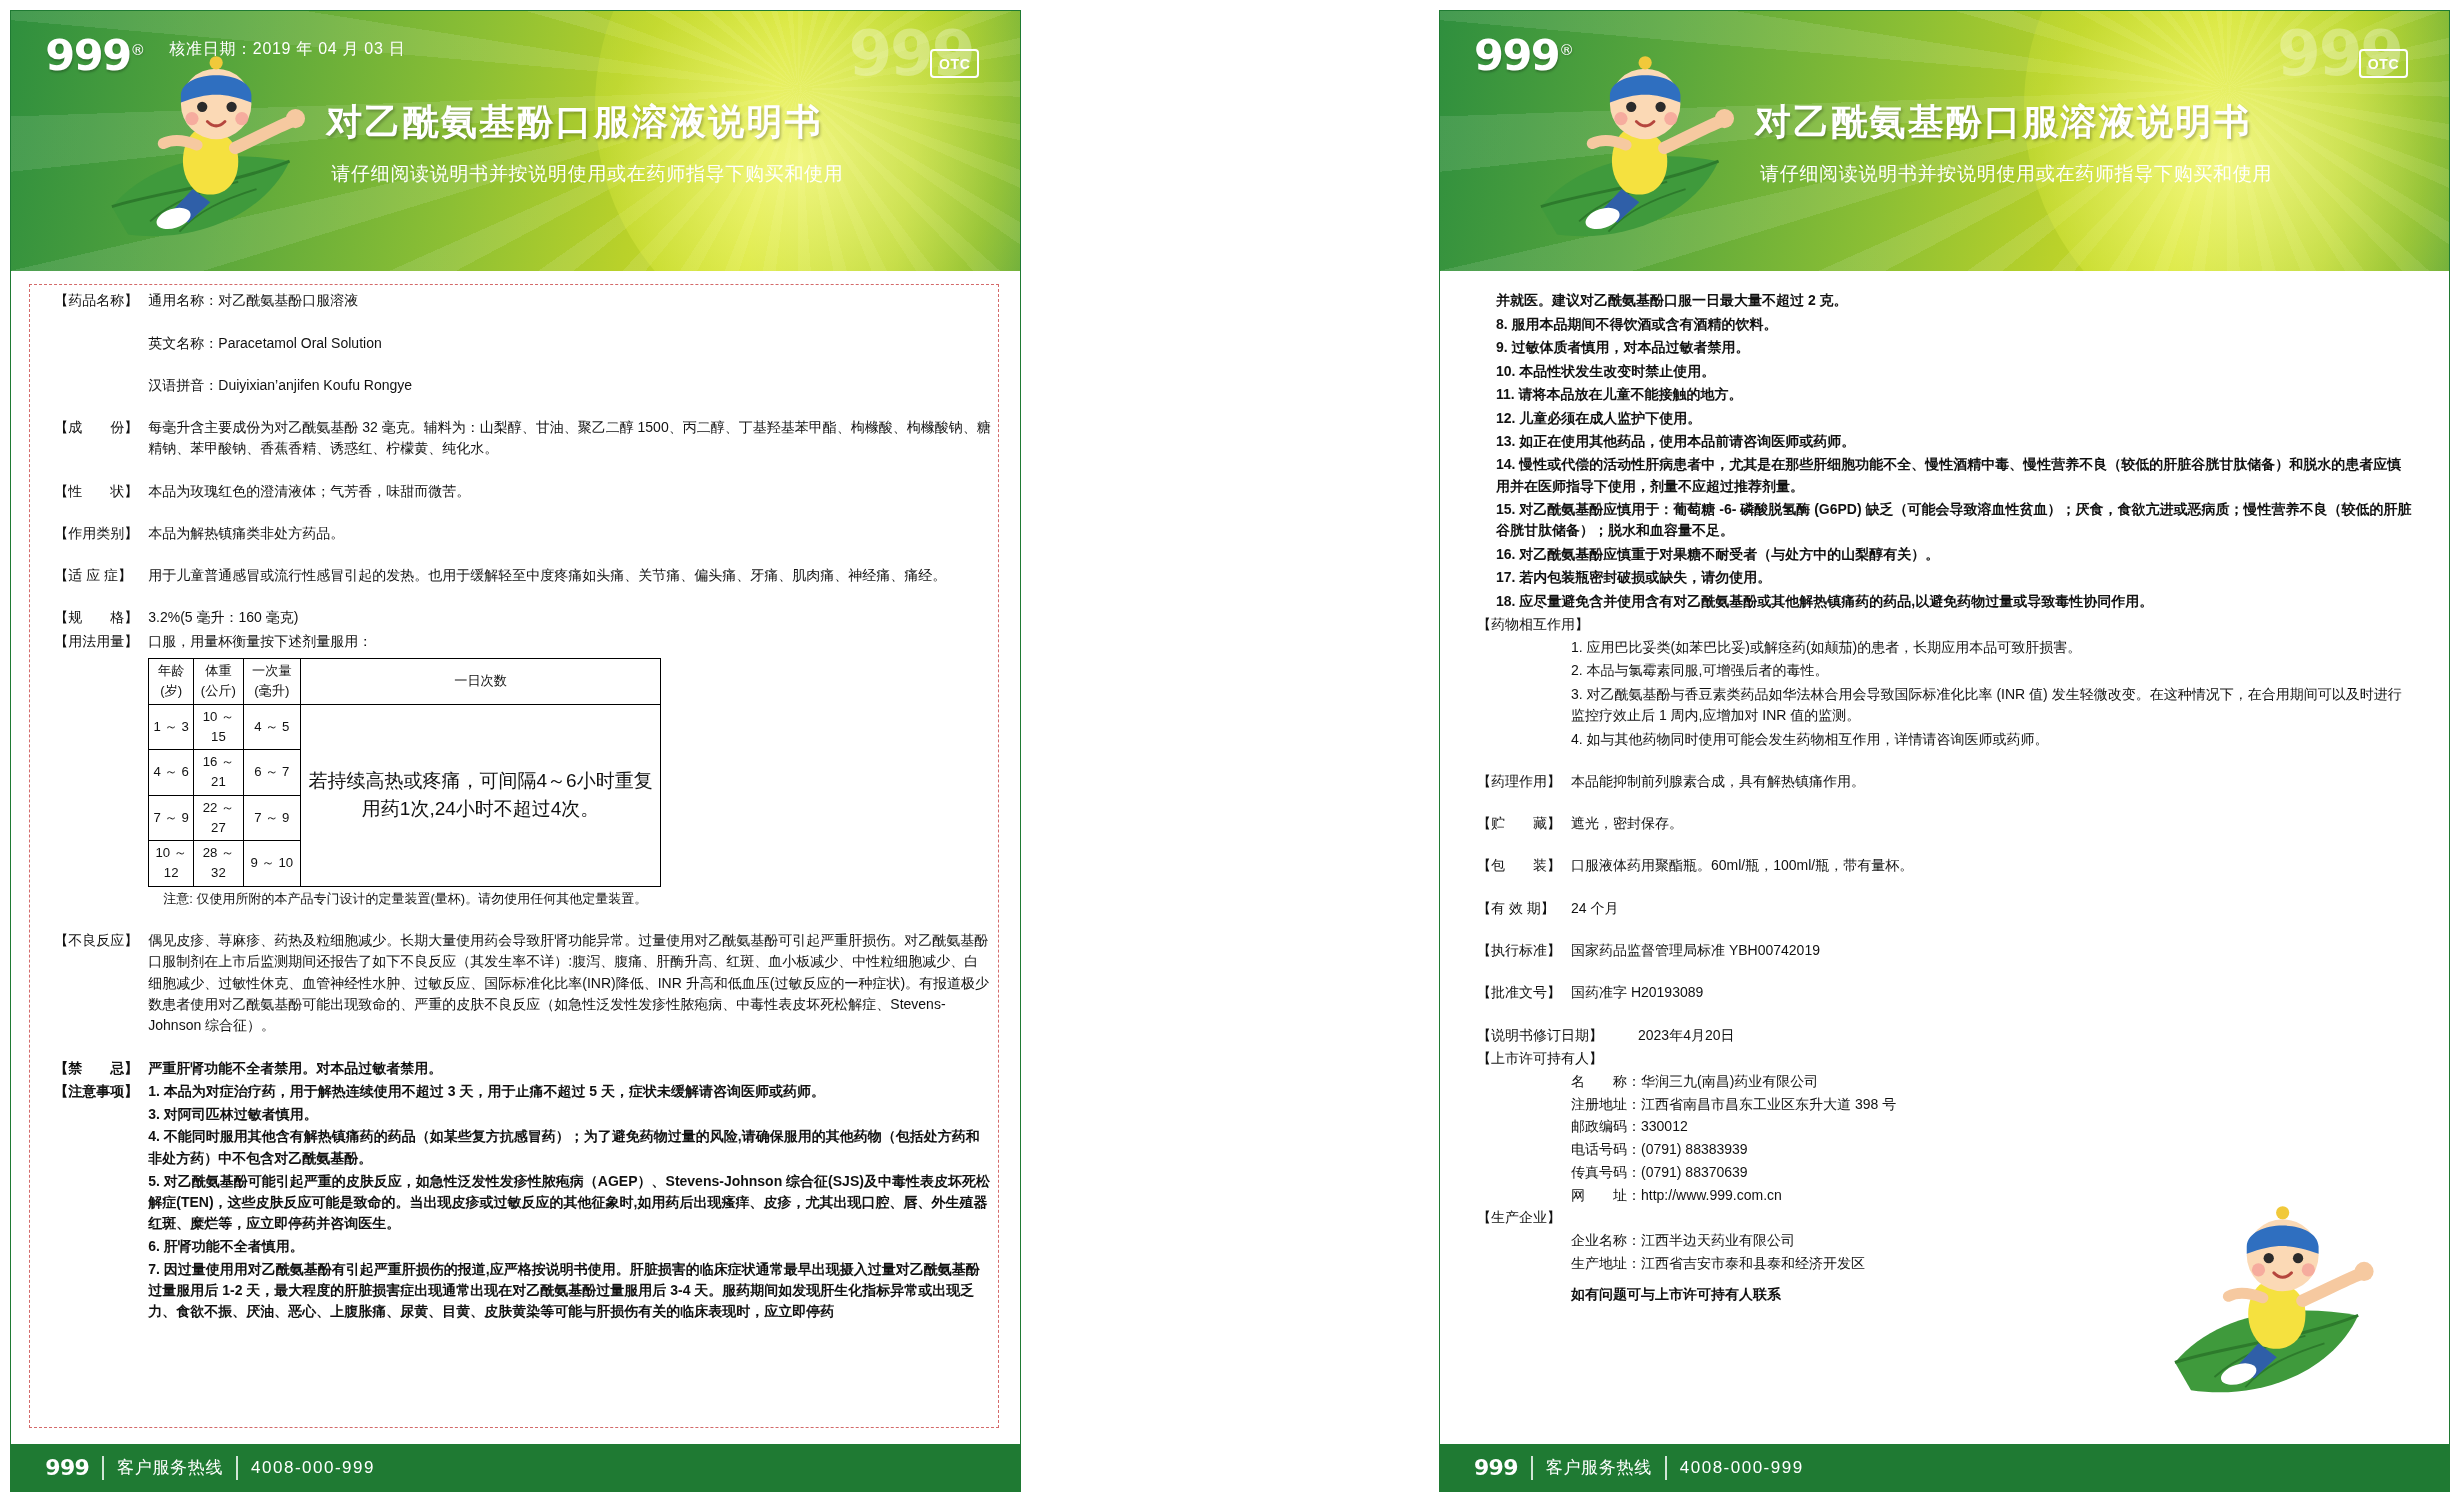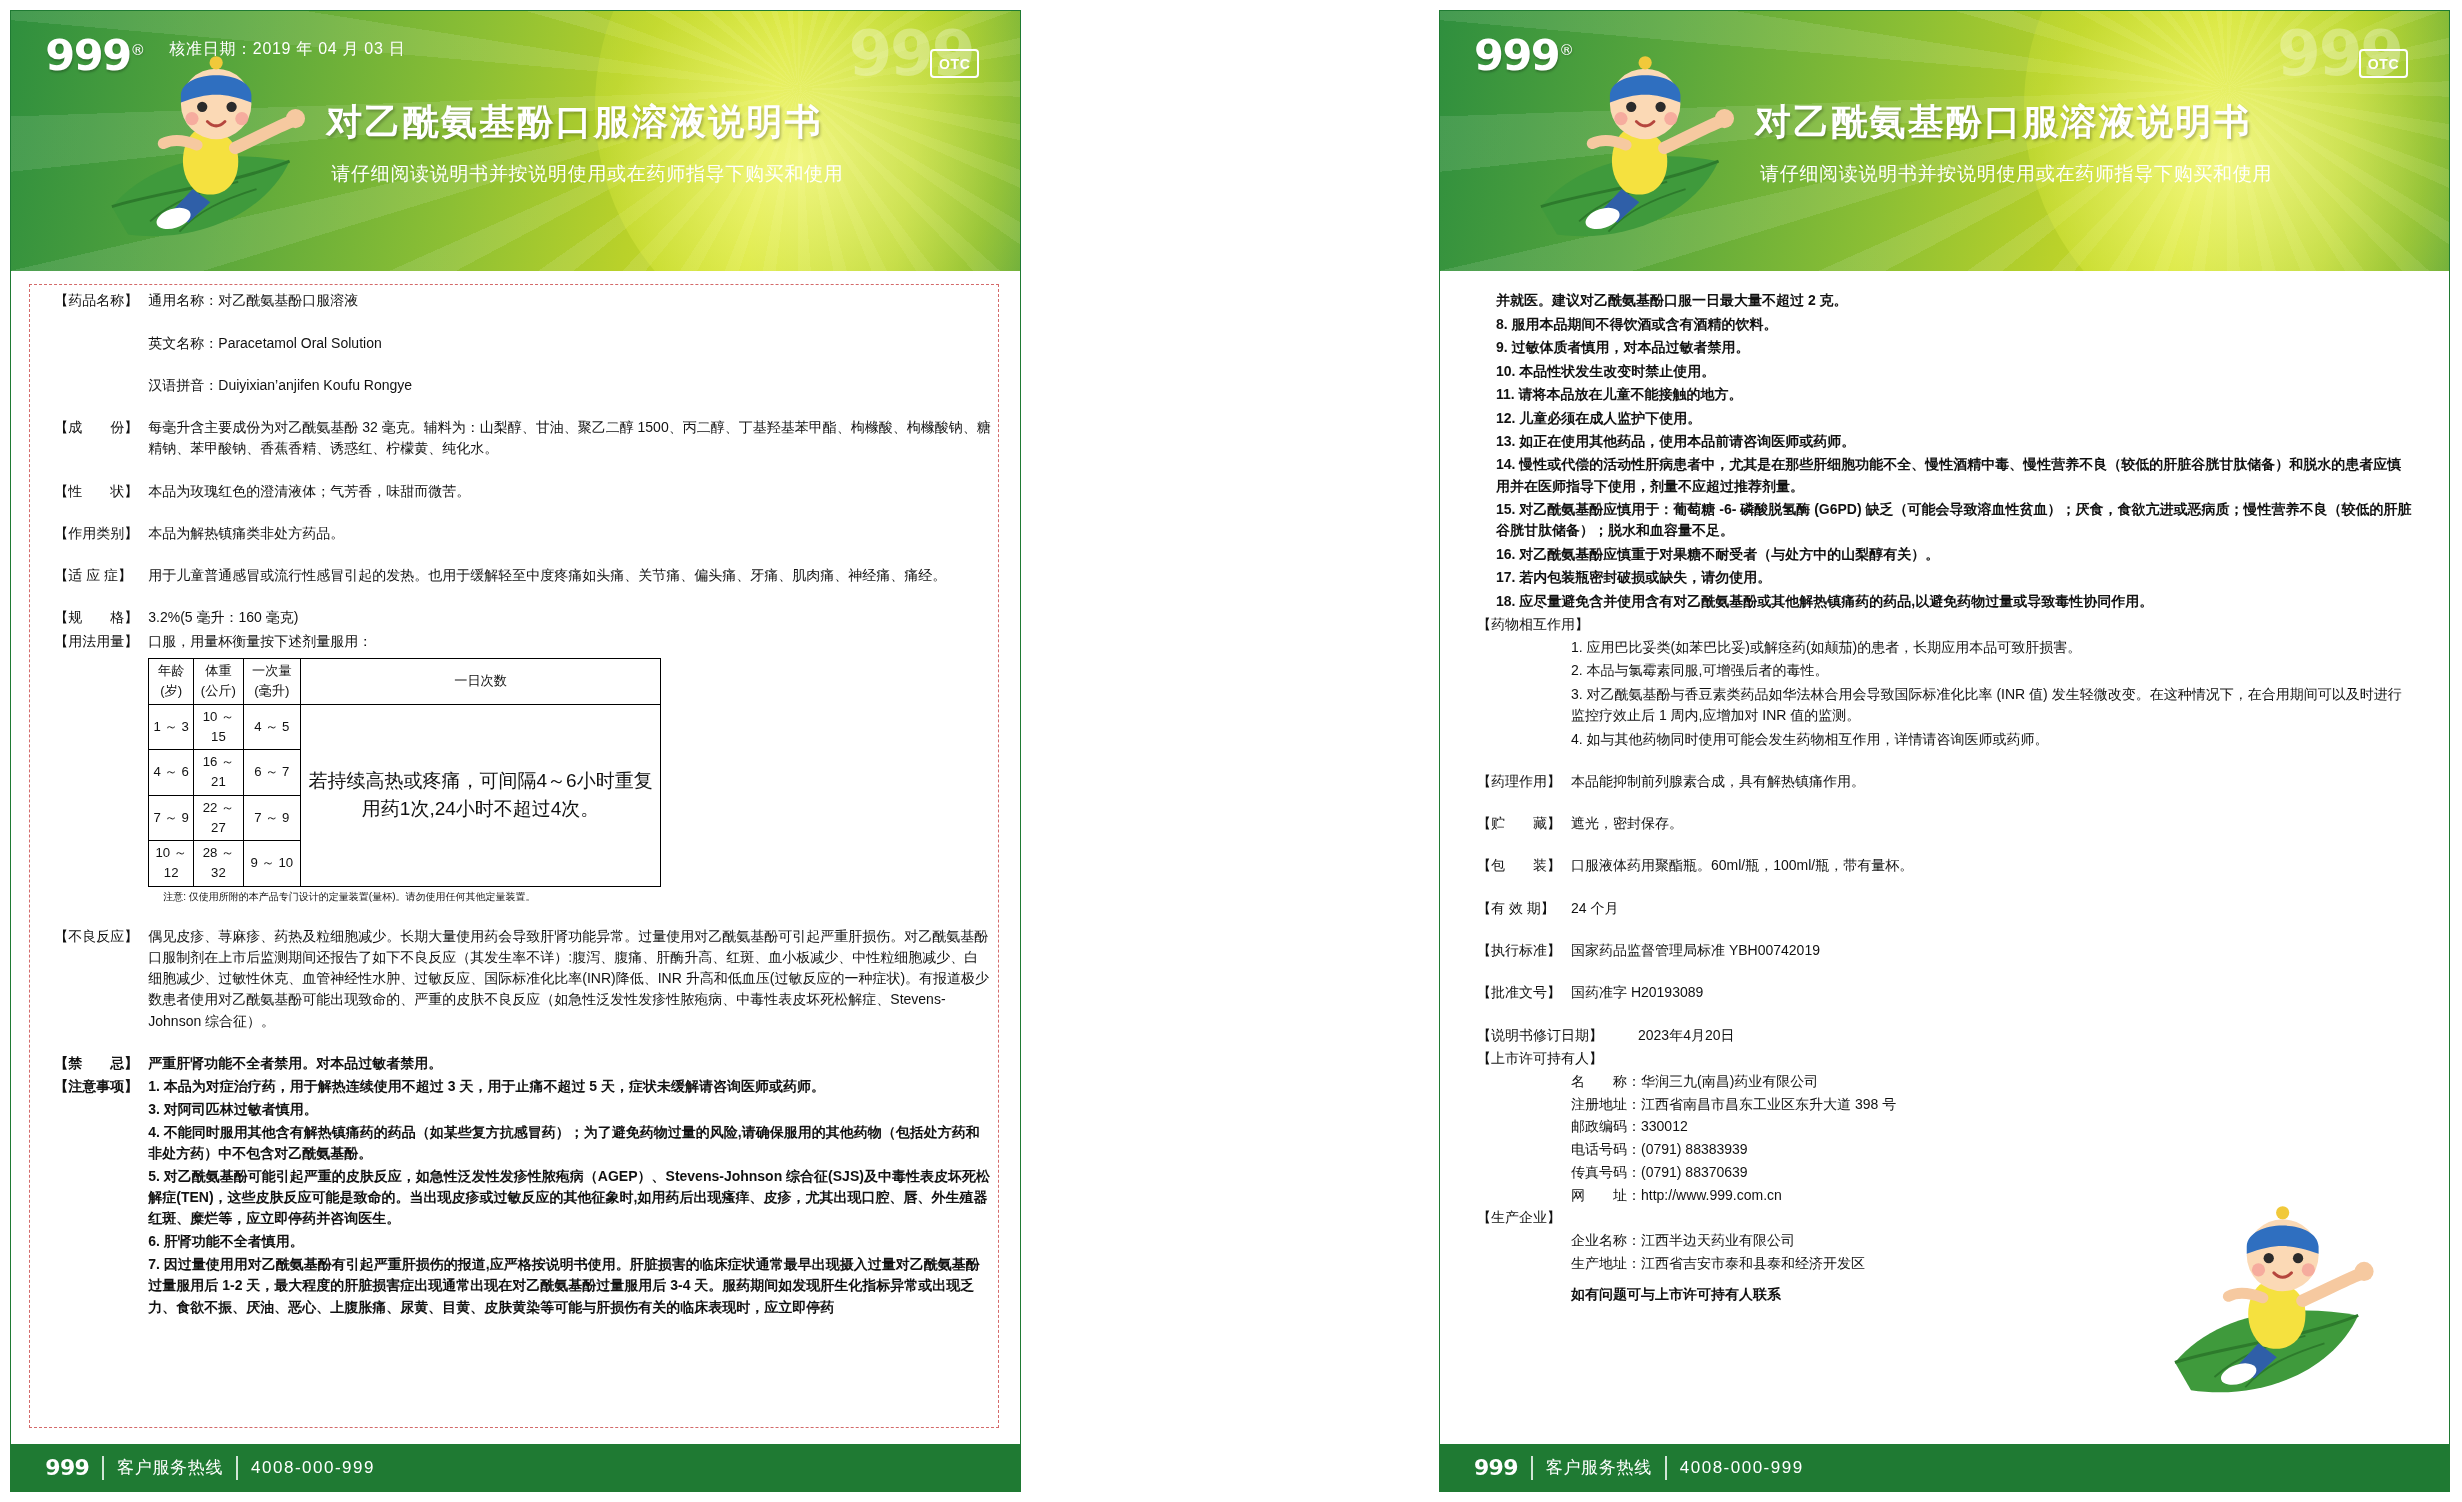--- a/index.html
+++ b/index.html
@@ -173,21 +173,21 @@
     width: 513px;
   }
   table.dose td, table.dose th {
     border: 0.7px solid #000000;
     text-align: center;
     padding: 2.2px 2.9px;
     font-weight: normal;
   }
   table.dose th { font-weight: normal; }
   .dose-note { font-size: 19px; line-height: 1.5; padding: 1.5px 5.9px; text-align: left; }
-  .tbl-note { padding-left: 109px; font-size: 10px; margin-top: 2.9px; }
+  .tbl-note { padding-left: 109px; font-size: 13px; margin-top: 2.9px; }
 
   
   .footer {
     position: absolute;
     left: 0; right: 0; bottom: 0;
     height: 47px;
     background: #1f7a33;
     display: flex;
     align-items: center;
     color: #ffffff;

